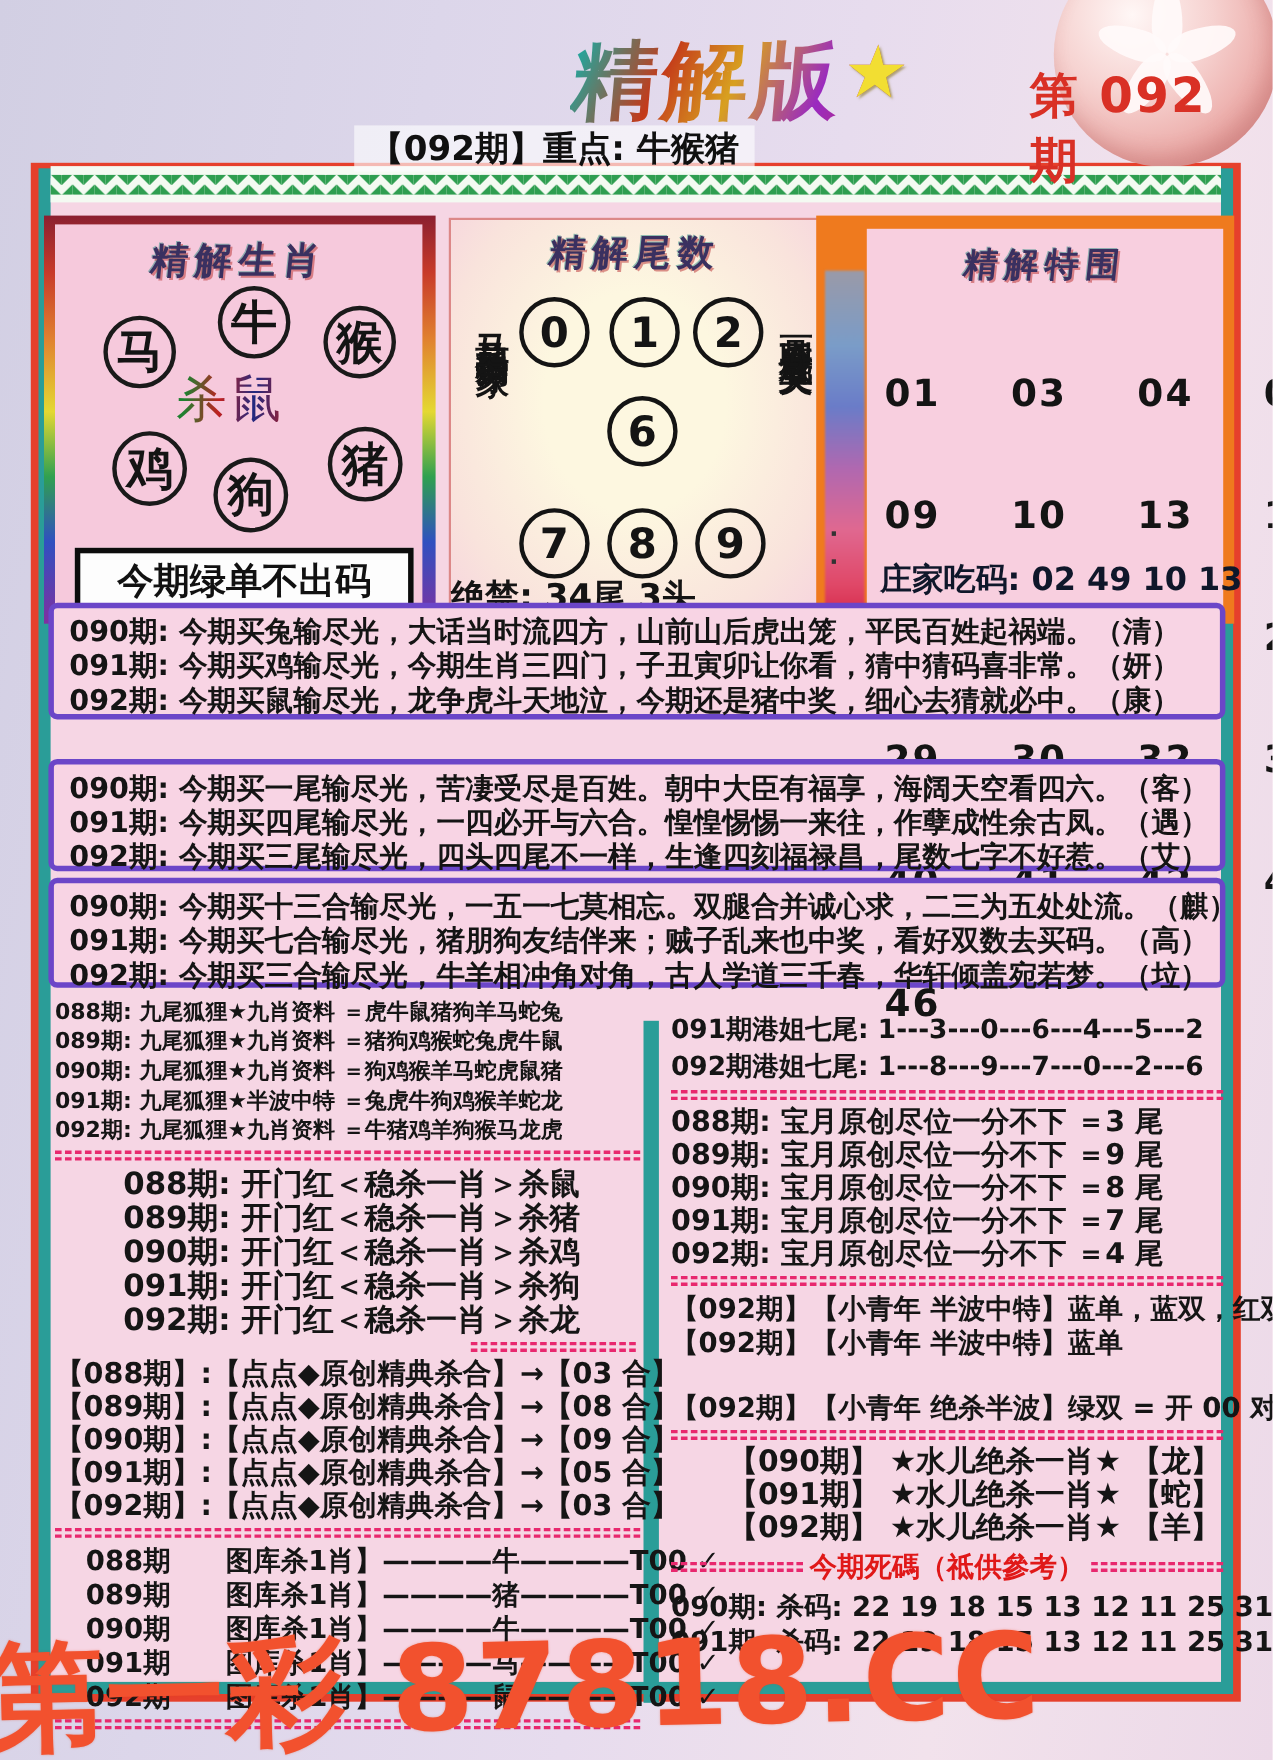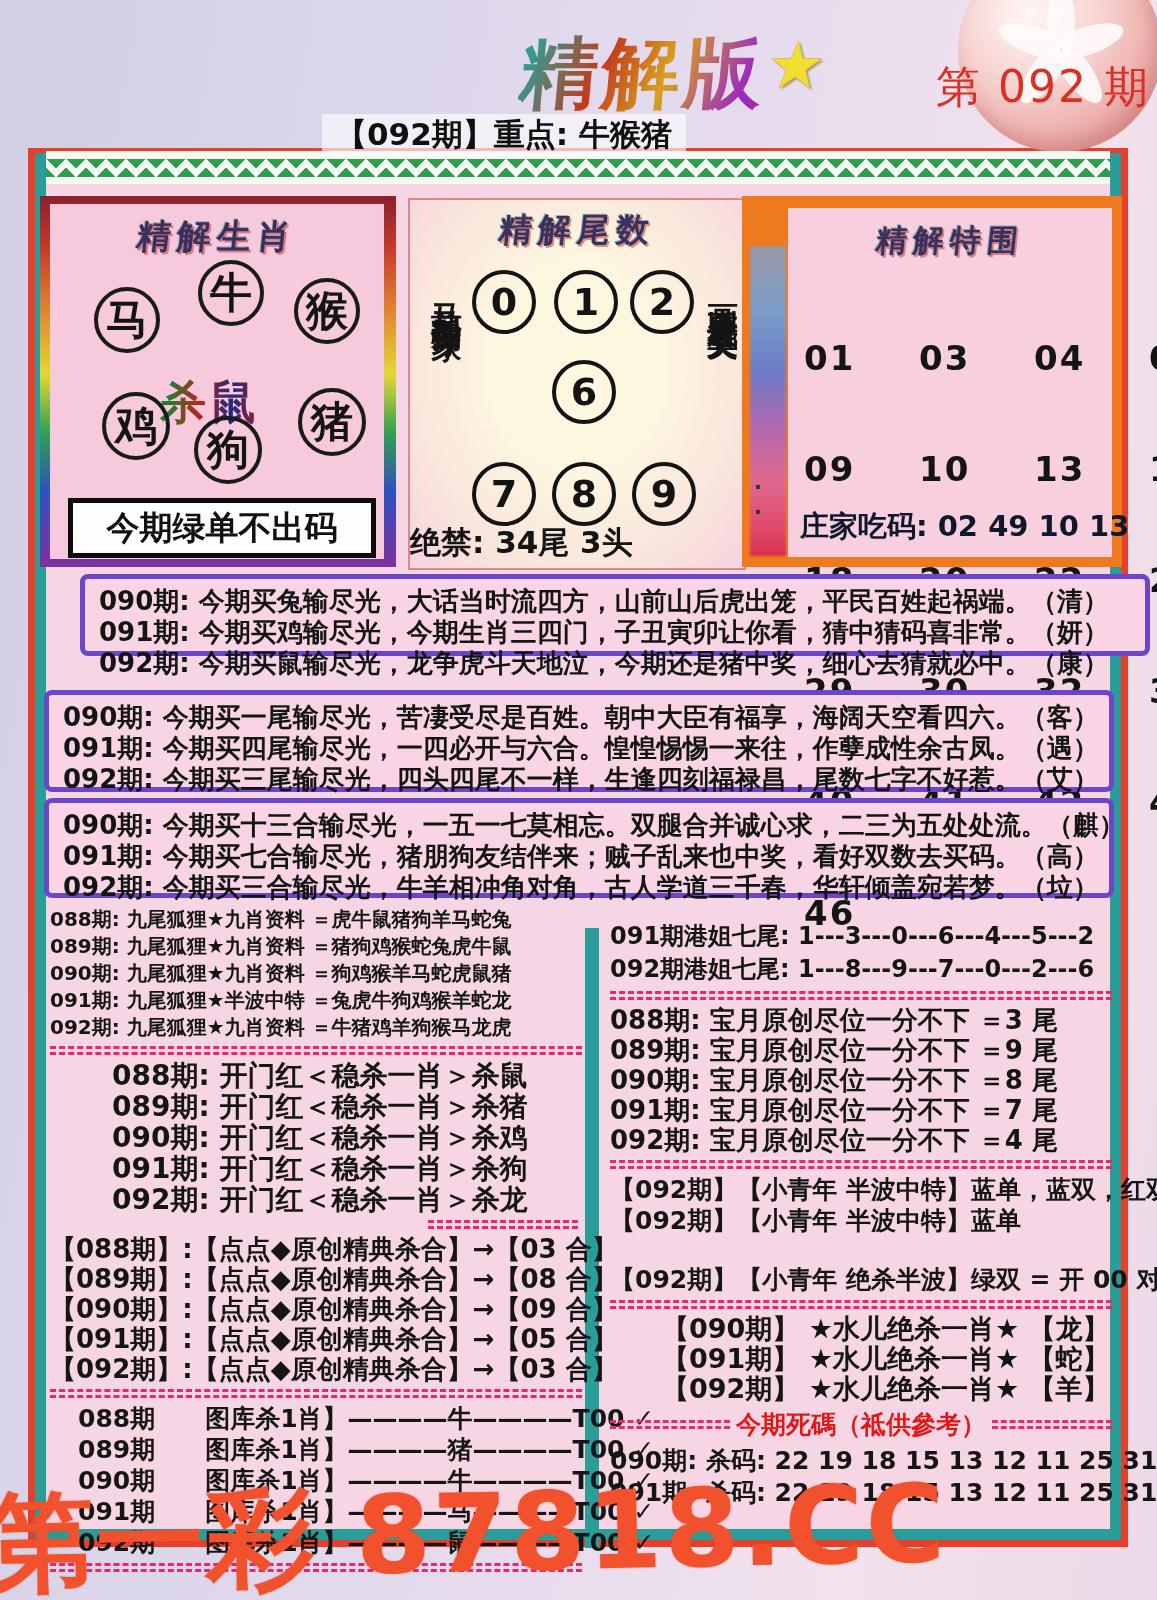--- a/index.html
+++ b/index.html
@@ -13,21 +13,21 @@
     background:radial-gradient(circle at 35% 32%,#fff7f6 0%,#f6d2d0 38%,#eba9a6 70%,#dd8e8c 100%);
     box-shadow:inset -6px -10px 18px rgba(150,60,60,.25);}
   .petal{position:absolute;left:89px;top:36px;width:28px;height:64px;background:rgba(255,250,250,.92);
     border-radius:50% 50% 45% 45%/62% 62% 38% 38%;transform-origin:50% 102%;}
   .main-title{left:520px;top:22px;font-size:78px;font-weight:bold;letter-spacing:4px;z-index:2;
     transform:skewX(-5deg);
     background:linear-gradient(110deg,#1fa8a0 3%,#c43a1a 28%,#d8a020 48%,#9a2ac0 72%,#c03060 95%);
     -webkit-background-clip:text;background-clip:text;color:transparent;}
   .title-star{font-size:66px;color:#f2de32;-webkit-text-fill-color:#f2de32;
     text-shadow:2px 2px 2px rgba(120,100,0,.5);vertical-align:12px;}
-  .issue-no{left:936px;top:58px;font-size:44px;font-weight:normal;color:#d93025;z-index:3;letter-spacing:2px;}
+  .issue-no{left:936px;top:58px;font-size:44px;font-weight:bold;color:#d93025;z-index:3;letter-spacing:2px;}
   .focus-line{left:322px;top:114px;font-size:31px;font-weight:bold;color:#101010;z-index:2;
     background:rgba(252,252,254,.65);padding:0 14px;}
 
   
   .frame{left:28px;top:148px;width:1100px;height:1399px;background:#e6402c;z-index:0;}
   .frame-teal{position:absolute;left:7px;top:5px;right:7px;bottom:7px;background:#2a9d98;}
   .frame-pink{position:absolute;left:11px;top:9px;right:11px;bottom:11px;background:#f6d6e4;}
   .zigzag{left:46px;top:151px;width:1064px;height:33px;z-index:2;background-color:#f4faf2;
     background-image:linear-gradient(135deg,#2e9e50 25%,transparent 25%),
       linear-gradient(225deg,#2e9e50 25%,transparent 25%),
@@ -40,23 +40,23 @@
     transform:skewX(-6deg);letter-spacing:6px;white-space:nowrap;}
 
   .zbox{left:40px;top:196px;width:356px;height:371px;z-index:2;
     background:linear-gradient(180deg,#8b2030 0%,#c83a2a 14%,#e08030 30%,#e4d832 48%,#30a050 64%,#3050c0 80%,#8030a0 100%);}
   .zbox-in{position:absolute;left:10px;top:8px;right:12px;bottom:8px;background:#f6c9dc;}
   .zbox-title{position:absolute;left:0;right:0;top:10px;text-align:center;font-size:34px;}
   .zc{position:absolute;border:4px solid #1a1a1a;border-radius:50%;display:flex;align-items:center;
     justify-content:center;font-weight:bold;color:#141414;}
   .zc-a{width:58px;height:58px;font-size:42px;}
   .zc-b{width:60px;height:60px;font-size:42px;}
-  .kill-text{position:absolute;left:110px;top:128px;font-size:46px;font-weight:bold;
+  .kill-text{position:absolute;left:110px;top:128px;font-size:46px;font-weight:normal;
     background:linear-gradient(95deg,#1f8030 10%,#c02020 40%,#202880 70%,#90203a 95%);
-    -webkit-background-clip:text;background-clip:text;color:transparent;letter-spacing:4px;margin-top:40px;}
+    -webkit-background-clip:text;background-clip:text;color:transparent;letter-spacing:4px;}
   .note-box{position:absolute;left:18px;top:294px;width:298px;height:50px;border:5px solid #0c0c0c;
     background:#fdfdfd;display:flex;align-items:center;justify-content:center;font-size:33px;font-weight:bold;color:#111;}
 
   .tbox{left:408px;top:198px;width:334px;height:368px;z-index:2;border:2px solid #dc8888;
     background:radial-gradient(ellipse at 50% 45%,#fdf7e0 35%,#f9e3dc 75%,#f6d3de 100%);}
   .tbox-title{position:absolute;left:0;right:0;top:8px;text-align:center;font-size:33px;}
   .vert{writing-mode:vertical-rl;text-orientation:upright;font-weight:bold;color:#141414;
     font-size:31px;letter-spacing:4px;}
   .tl{position:absolute;left:16px;top:80px;height:280px;}
   .tr{position:absolute;left:292px;top:80px;height:280px;}
@@ -167,21 +167,21 @@
         <div>09  10  13  15  16</div>
         <div>18  20  22  25  28</div>
         <div>29  30  32  34  37</div>
         <div>40  41  42  44  45</div>
         <div>46</div>
       </div>
       <div class="banker">庄家吃码:  02  49  10  13</div>
     </div>
   </div>
 
-  <div class="abs poem" style="top:574px;height:82px;margin-left:36px;">
+  <div class="abs poem" style="top:548px;height:106px;">
     <div>090期:  今期买兔输尽光，大话当时流四方，山前山后虎出笼，平民百姓起祸端。（清）</div>
     <div>091期:  今期买鸡输尽光，今期生肖三四门，子丑寅卯让你看，猜中猜码喜非常。（妍）</div>
     <div>092期:  今期买鼠输尽光，龙争虎斗天地泣，今期还是猪中奖，细心去猜就必中。（康）</div>
   </div>
   <div class="abs poem" style="top:690px;height:102px;">
     <div>090期:  今期买一尾输尽光，苦凄受尽是百姓。朝中大臣有福享，海阔天空看四六。（客）</div>
     <div>091期:  今期买四尾输尽光，一四必开与六合。惶惶惕惕一来往，作孽成性余古凤。（遇）</div>
     <div>092期:  今期买三尾输尽光，四头四尾不一样，生逢四刻福禄昌，尾数七字不好惹。（艾）</div>
   </div>
   <div class="abs poem" style="top:798px;height:100px;">

